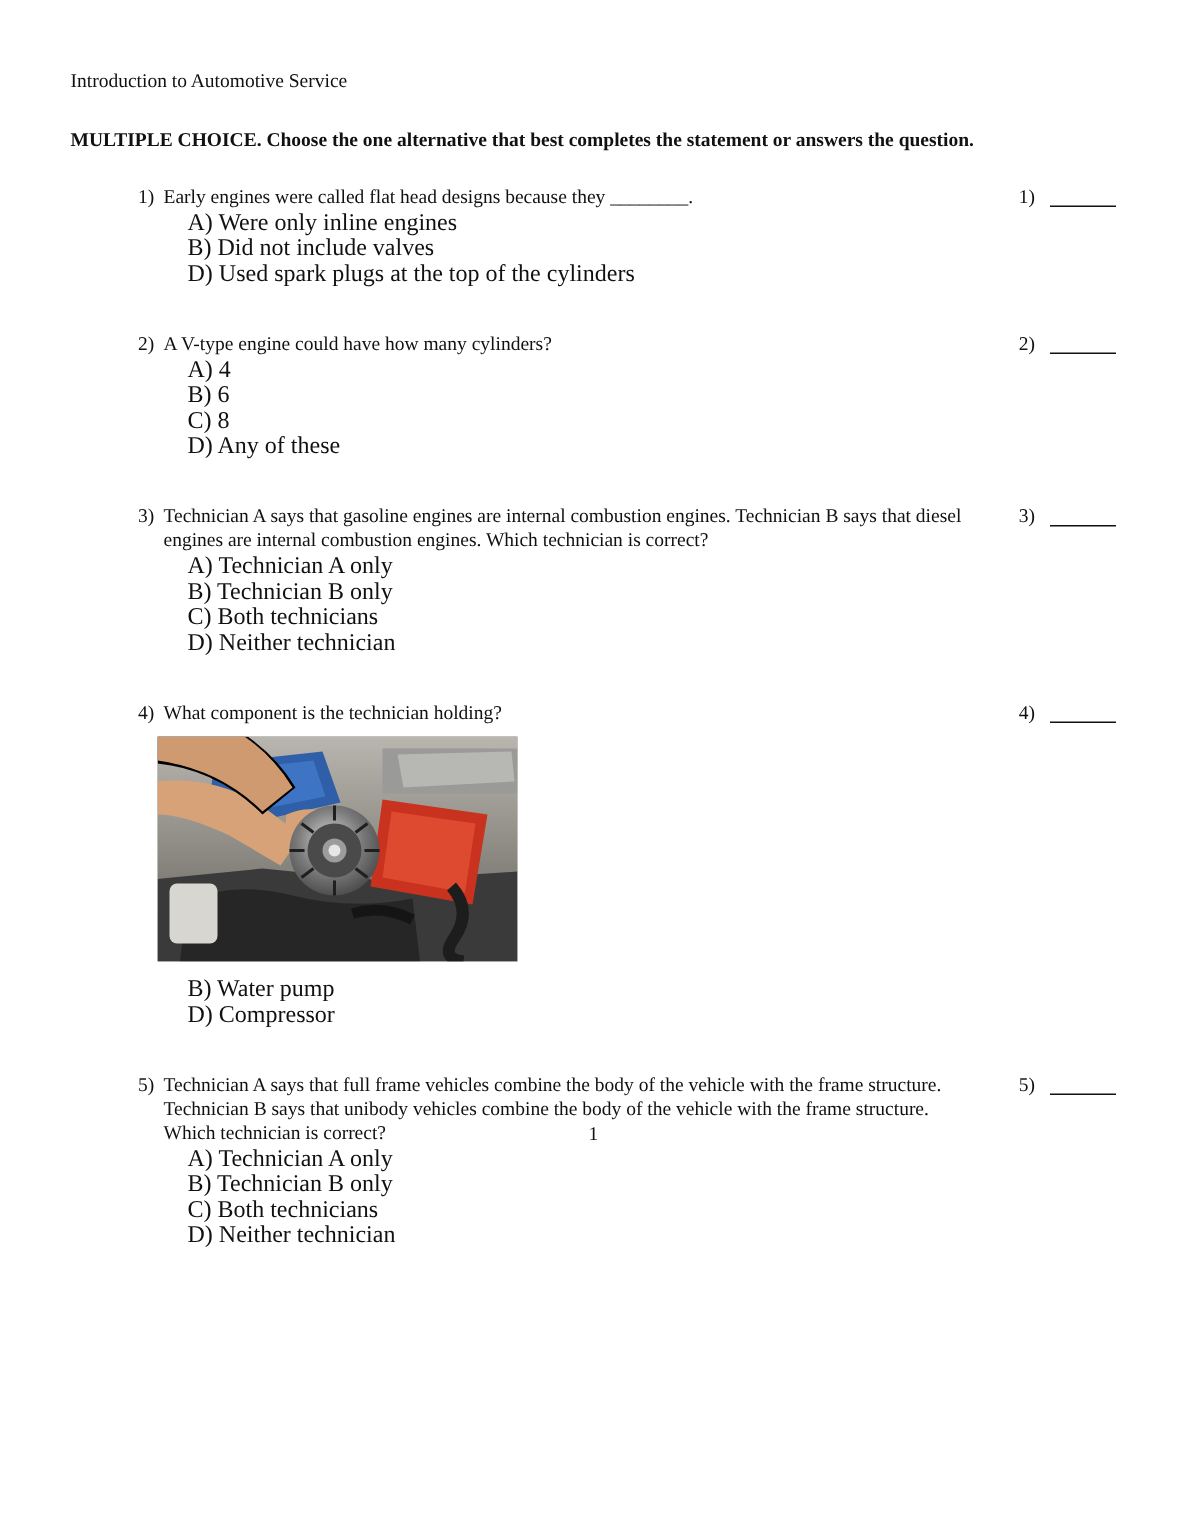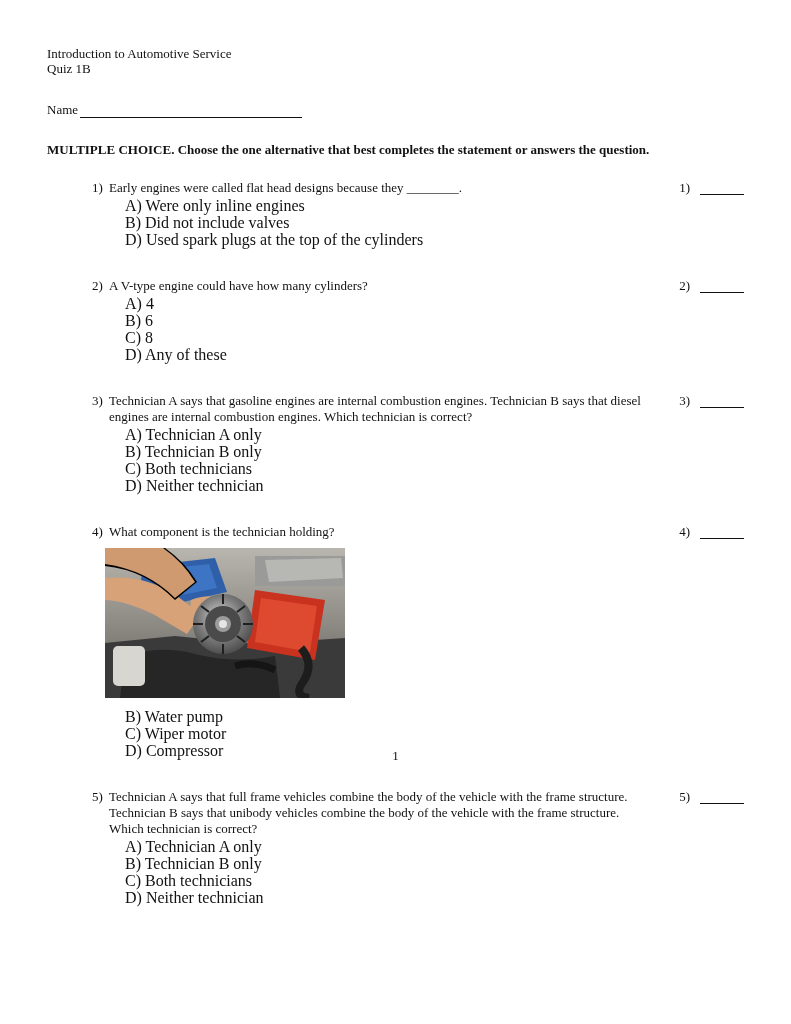--- a/index.html
+++ b/index.html
@@ -92,26 +92,21 @@
     text-align: center;
     font-size: 13px;
   }
 </style>
 </head>
 <body>
 
 <div class="page">
 
   <div class="hdr-line">Introduction to Automotive Service</div>
-  <div class="hdr-line">Quiz 1B</div>
-
-  <div class="name-row">
-    <span>Name</span>
-      <span class="name-blank"></span>
-  </div>
+
 
   <div class="instruction">MULTIPLE CHOICE.  Choose the one alternative that best completes the statement or answers the question.</div>
 
   <div class="questions">
 
     <div class="question">
       <div class="q-main">
         <div class="q-line">
           <span class="q-num">1)</span>
           <span class="q-text">Early engines were called flat head designs because they ________.</span>
@@ -227,21 +222,20 @@
               <line x1="88" y1="76" x2="98" y2="76"></line>
               <line x1="96" y1="58" x2="104" y2="64"></line>
             </g>
 
             <circle cx="118" cy="76" r="4" fill="#e6e6e6"></circle>
           </svg>
         </div>
 
         <div class="q-options">
           <div class="q-option">B) Water pump</div>
-          <div class="q-option">C) Wiper motor</div>
           <div class="q-option">D) Compressor</div>
         </div>
       </div>
       <div class="q-answer">
         <span class="ans-num">4)</span>
         <span class="ans-blank"></span>
       </div>
     </div>
 
     <div class="question">

